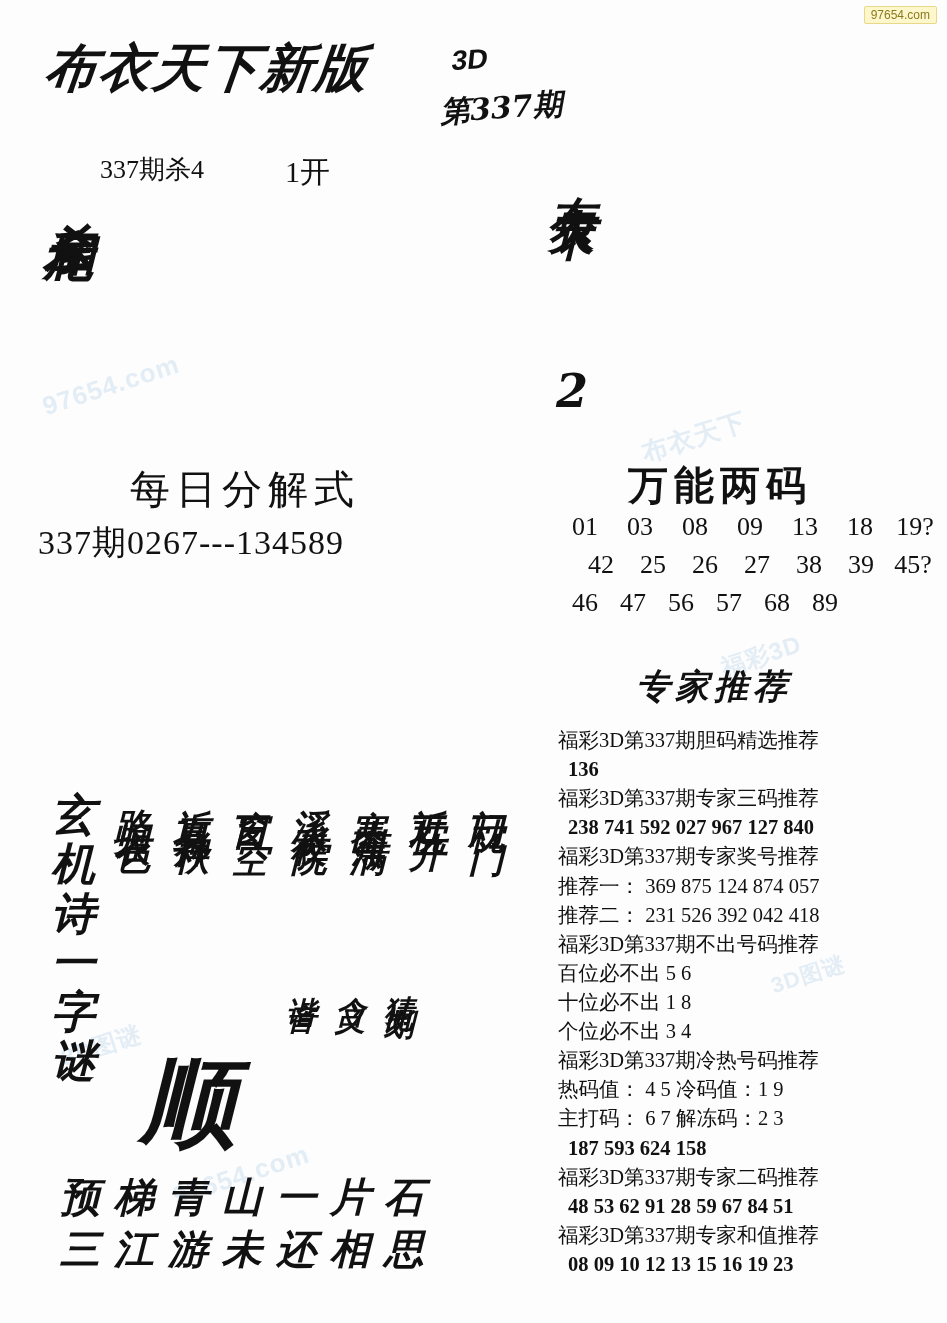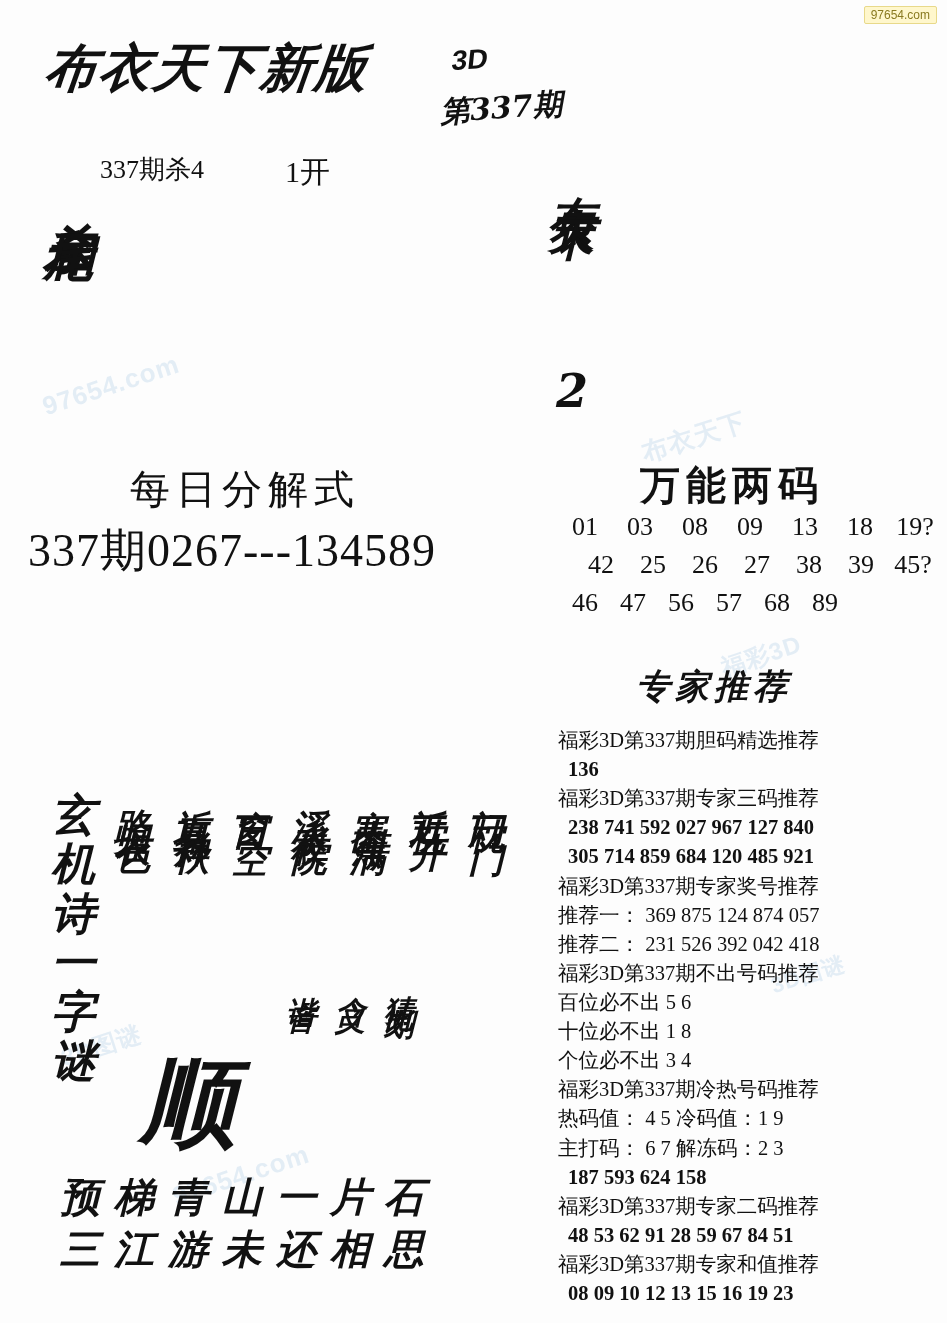--- a/index.html
+++ b/index.html
@@ -124,35 +124,34 @@
   
   .daily-title {
     position: absolute;
     left: 130px;
     top: 462px;
     font-size: 40px;
     letter-spacing: 6px;
   }
   .daily-value {
     position: absolute;
-    left: 28px;
+    left: 38px;
     top: 520px;
-    font-size: 46px;
+    font-size: 34px;
     letter-spacing: 1px;
   }
 
   
   .uni-title {
     position: absolute;
     left: 628px;
     top: 458px;
     font-size: 40px;
     font-weight: bold;
     letter-spacing: 6px;
-    margin-left: 12px;
   }
   .uni-grid {
     position: absolute;
     left: 565px;
     top: 512px;
     width: 370px;
     font-size: 26px;
   }
   .uni-row {
     display: flex;
@@ -301,21 +300,20 @@
       <span>89</span>
     </div>
   </div>
 
   <div class="exp-title brush">专家推荐</div>
   <div class="exp-body">
     <div class="h">福彩3D第337期胆码精选推荐</div>
     <div class="v">136</div>
     <div class="h">福彩3D第337期专家三码推荐</div>
     <div class="v">238  741  592  027  967  127  840</div>
-    <div class="v">305  714  859  684  120  485  921</div>
     <div class="h">福彩3D第337期专家奖号推荐</div>
     <div class="h">推荐一：  369  875  124  874  057</div>
     <div class="h">推荐二：  231  526  392  042  418</div>
     <div class="h">福彩3D第337期不出号码推荐</div>
     <div class="h">百位必不出  5 6</div>
     <div class="h">十位必不出  1 8</div>
     <div class="h">个位必不出  3 4</div>
     <div class="h">福彩3D第337期冷热号码推荐</div>
     <div class="h">热码值： 4 5  冷码值：1 9</div>
     <div class="h">主打码： 6 7  解冻码：2 3</div>

